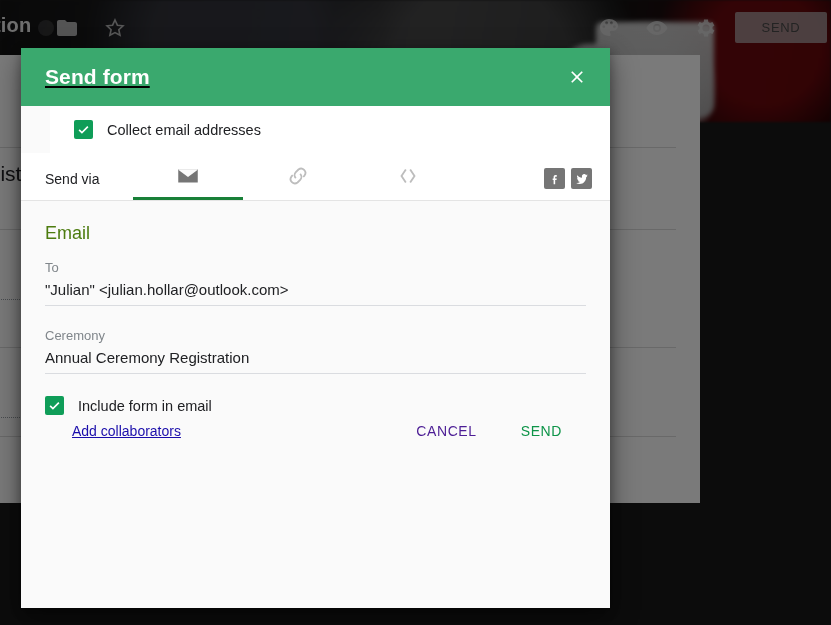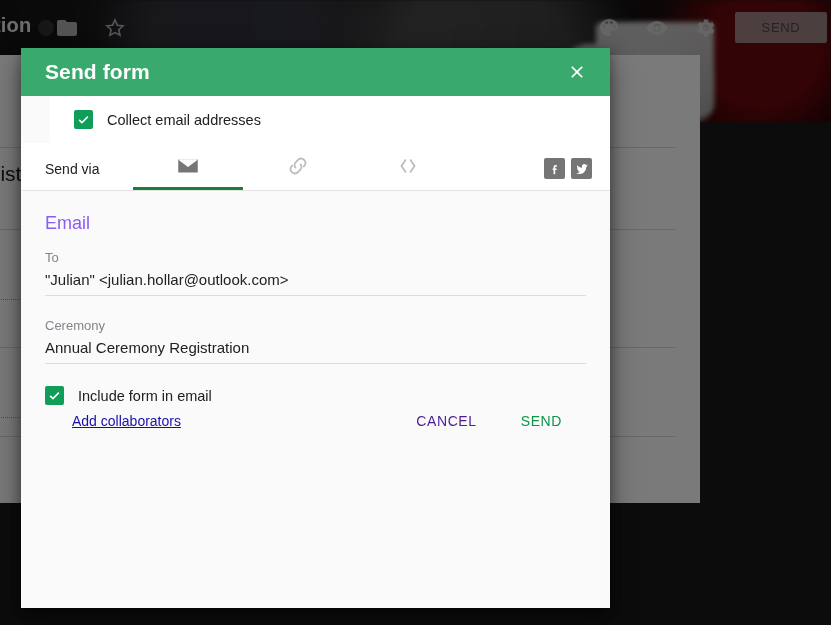--- a/index.html
+++ b/index.html
@@ -82,23 +82,24 @@
     background: rgba(0,0,0,.52);
   }
 
   
   .modal {
     position: absolute; left: 21px; top: 48px; width: 589px; height: 560px;
     background: #fafafa;
     box-shadow: 0 11px 26px rgba(0,0,0,.45), 0 3px 10px rgba(0,0,0,.3);
   }
   .modal-header {
-    height: 48px; background: #3aa96e;
+    height: 58px; background: #3aa96e;
     display: flex; align-items: center; justify-content: space-between;
     padding: 0 18px 0 24px;
+    text-decoration: underline;
   }
   .modal-title {
     color: #fff; font-size: 21px; font-weight: bold; letter-spacing: .1px;
   }
   .modal-close {
     width: 30px; height: 30px; display: flex; align-items: center; justify-content: center;
     cursor: pointer;
   }
   .modal-close svg { width: 20px; height: 20px; fill: #fff; }
 
@@ -134,21 +135,21 @@
   .tab-fill  { fill: #757575; }
   .tab-stroke{ fill: none; stroke: #bdbdbd; stroke-width: 1.7; }
   .social-wrap { margin-left: auto; display: flex; gap: 6px; padding-bottom: 11px; }
   .social {
     width: 21px; height: 21px; background: #757575; border-radius: 2px;
     display: flex; align-items: center; justify-content: center; cursor: pointer;
   }
   .social svg { width: 14px; height: 14px; fill: #fff; }
 
   .body { padding: 22px 24px 0 24px; }
-  .section-title { font-size: 18px; color: #8b5cf6; margin-bottom: 16px; }
+  .section-title { font-size: 18px; color: #4d7c0f; margin-bottom: 16px; }
 
   .field { margin-bottom: 22px; }
   .field-label { font-size: 13px; color: #80868b; margin-bottom: 6px; }
   .field-value {
     font-size: 15px; color: #202124;
     border-bottom: 1px solid #dadce0; padding-bottom: 7px; min-height: 22px;
     cursor: text;
   }
   .field.msg { margin-bottom: 16px; }
 

